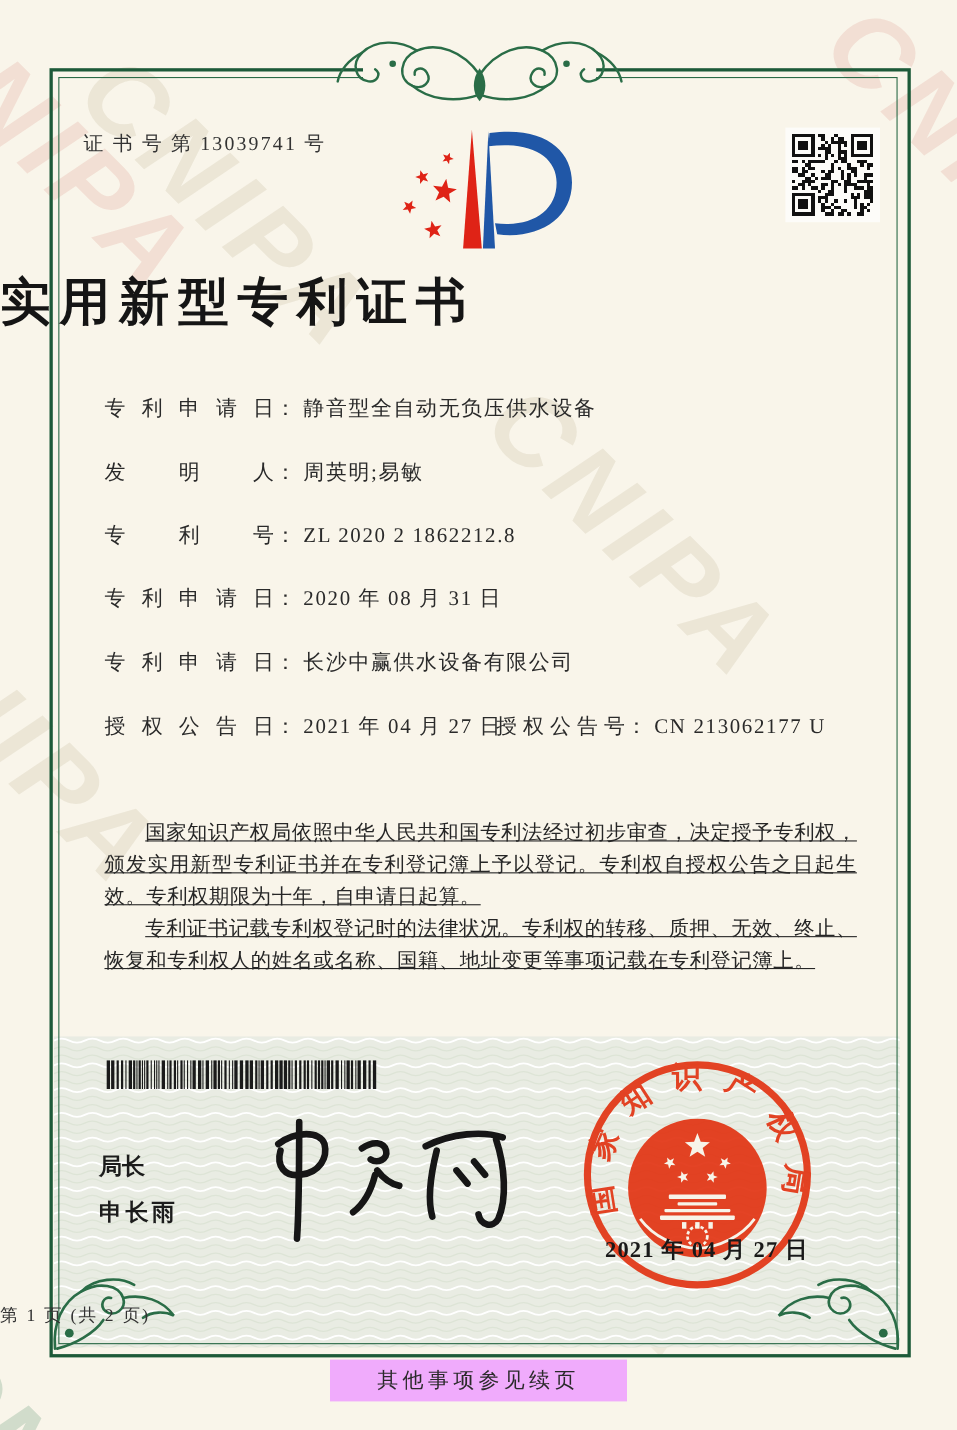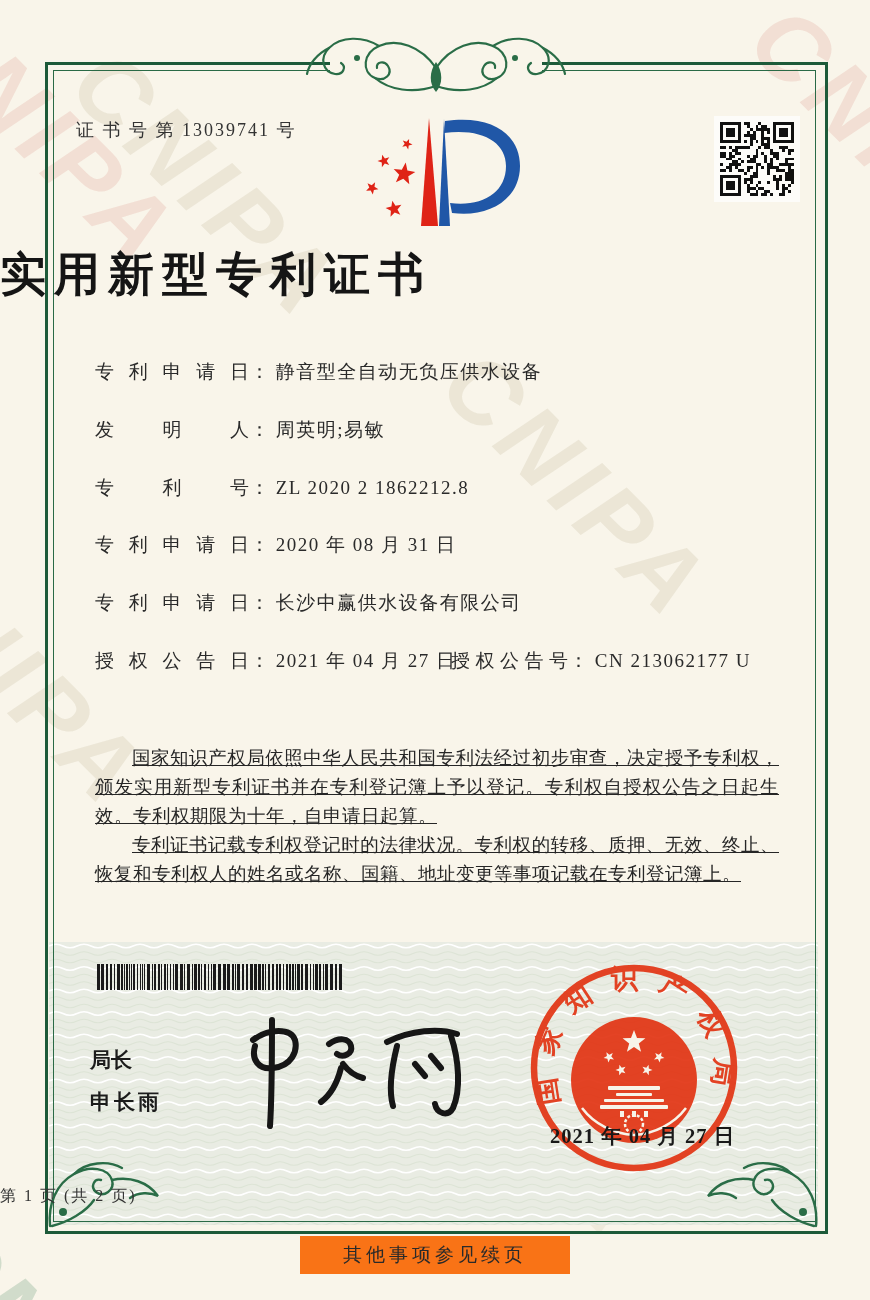--- a/index.html
+++ b/index.html
@@ -44,21 +44,21 @@
   #barcode{position:absolute;left:95px;top:962px;width:250px;height:30px;}
   .director-title{position:absolute;left:90px;top:1046px;font:bold 21px "Liberation Sans","DejaVu Sans",sans-serif;color:#1c1c1c;}
   .director-name{position:absolute;left:90px;top:1088px;font:bold 21px "Liberation Sans","DejaVu Sans",sans-serif;color:#1c1c1c;letter-spacing:3px;}
   #signature{position:absolute;left:225px;top:1002px;}
   #seal{position:absolute;left:524px;top:958px;}
   .seal-date{position:absolute;left:550px;top:1122px;font-size:20.5px;color:#191919;
       letter-spacing:1px;white-space:nowrap;font-weight:bold;}
   .page-info{position:absolute;left:0;top:1186px;width:870px;
       font-size:16px;color:#333;letter-spacing:2px;}
   .footer-note-box{position:absolute;left:300px;top:1236px;width:270px;height:38px;
-      background:#f97316;display:flex;align-items:center;justify-content:center;}
+      background:#f0abfc;display:flex;align-items:center;justify-content:center;}
   .footer-note{font-size:19px;letter-spacing:4px;color:#2a2a2a;}
 </style>
 </head>
 <body>
 
 <div id="page">
 
   <span class="wm pink" style="left:-34px;top:-24px">CNIPA</span>
   <span class="wm pink" style="left:806px;top:-16px">CNIPA</span>
   <span class="wm" style="left:128px;top:28px">CNIPA</span>

